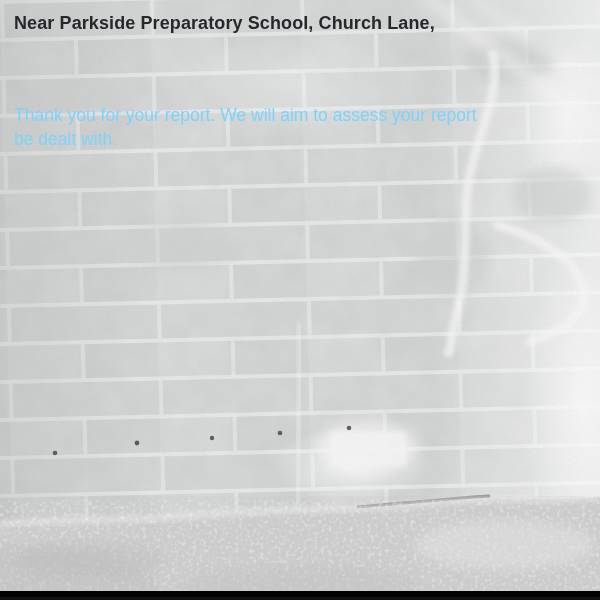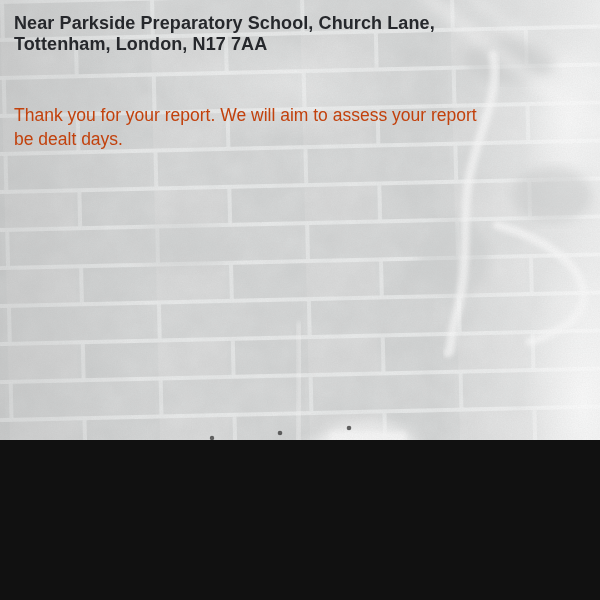--- a/index.html
+++ b/index.html
@@ -1,25 +1,25 @@
 <!DOCTYPE html>
 <html><head>
 <meta charset="utf-8">
 <style>
   html,body{margin:0;padding:0;background:#111;}
-  .stage{position:relative;width:600px;height:440px;overflow:hidden;background:#000;
+  .stage{position:relative;width:600px;height:597px;overflow:hidden;background:#000;
          font-family:"Liberation Sans",sans-serif;}
   .photo{position:absolute;left:0;top:0;width:600px;height:591px;overflow:hidden;}
   .photo svg{display:block;}
   .overlay-title{position:absolute;left:14px;top:13px;width:520px;
                  font-weight:bold;font-size:18px;line-height:20.5px;
                  color:#26282c;letter-spacing:0.1px;}
   .overlay-msg{position:absolute;left:14px;top:104px;width:556px;
                font-weight:normal;font-size:17.5px;line-height:23.5px;
-               color:#c2410c;}
+               color:#7dd3fc;}
   .letterbox{position:absolute;left:0;top:591px;width:600px;height:9px;background:#000;}
 </style>
 </head>
 <body>
 
 <div class="stage">
 
   <div class="photo">
     <svg width="600" height="591" viewBox="0 0 600 591" xmlns="http://www.w3.org/2000/svg">
       <defs>
@@ -120,22 +120,21 @@
         <ellipse cx="20" cy="591" rx="140" ry="45" fill="#b8b8b8" opacity="0.3" filter="url(#soft)"></ellipse>
         <ellipse cx="505" cy="545" rx="90" ry="25" fill="#e9e9e9" opacity="0.5" filter="url(#soft)"></ellipse>
       </g>
 
       <rect x="0" y="0" width="600" height="591" filter="url(#fineGrain)" opacity="0.5"></rect>
     </svg>
   </div>
 
   <div class="overlay-title">
     <div>Near Parkside Preparatory School, Church Lane,</div>
-    <div>Tottenham, London, N17 7AA</div>
   </div>
 
   <div class="overlay-msg">
     <div>Thank you for your report. We will aim to assess your report</div>
-    <div>be dealt days.</div>
+    <div>be dealt with.</div>
   </div>
 
   <div class="letterbox"></div>
 </div>
 
 </body></html>

